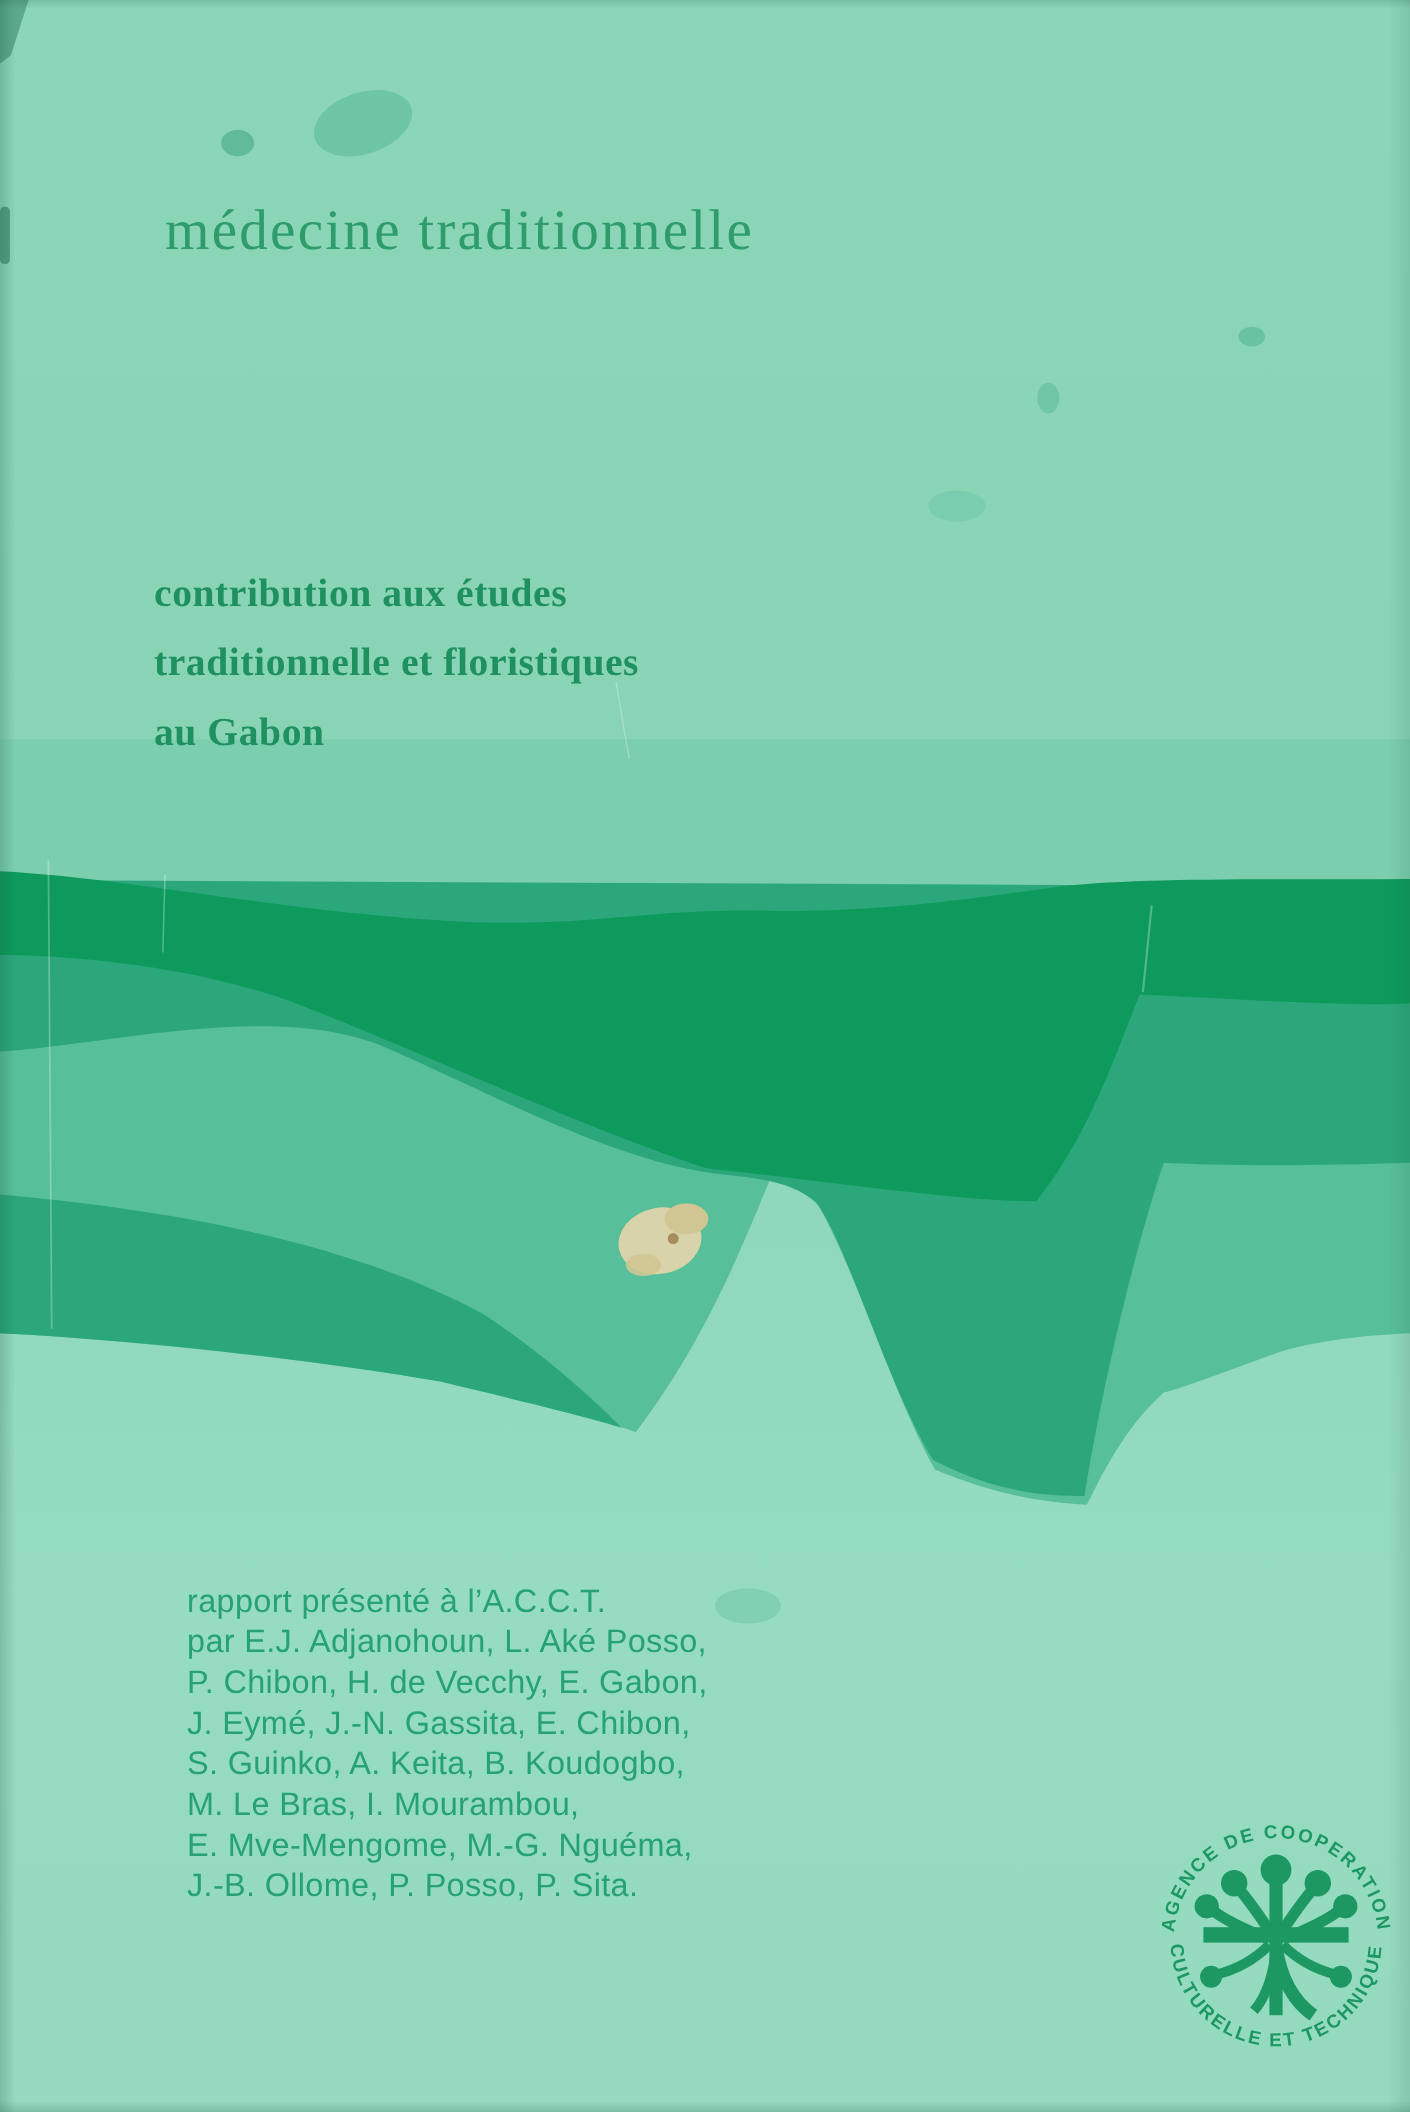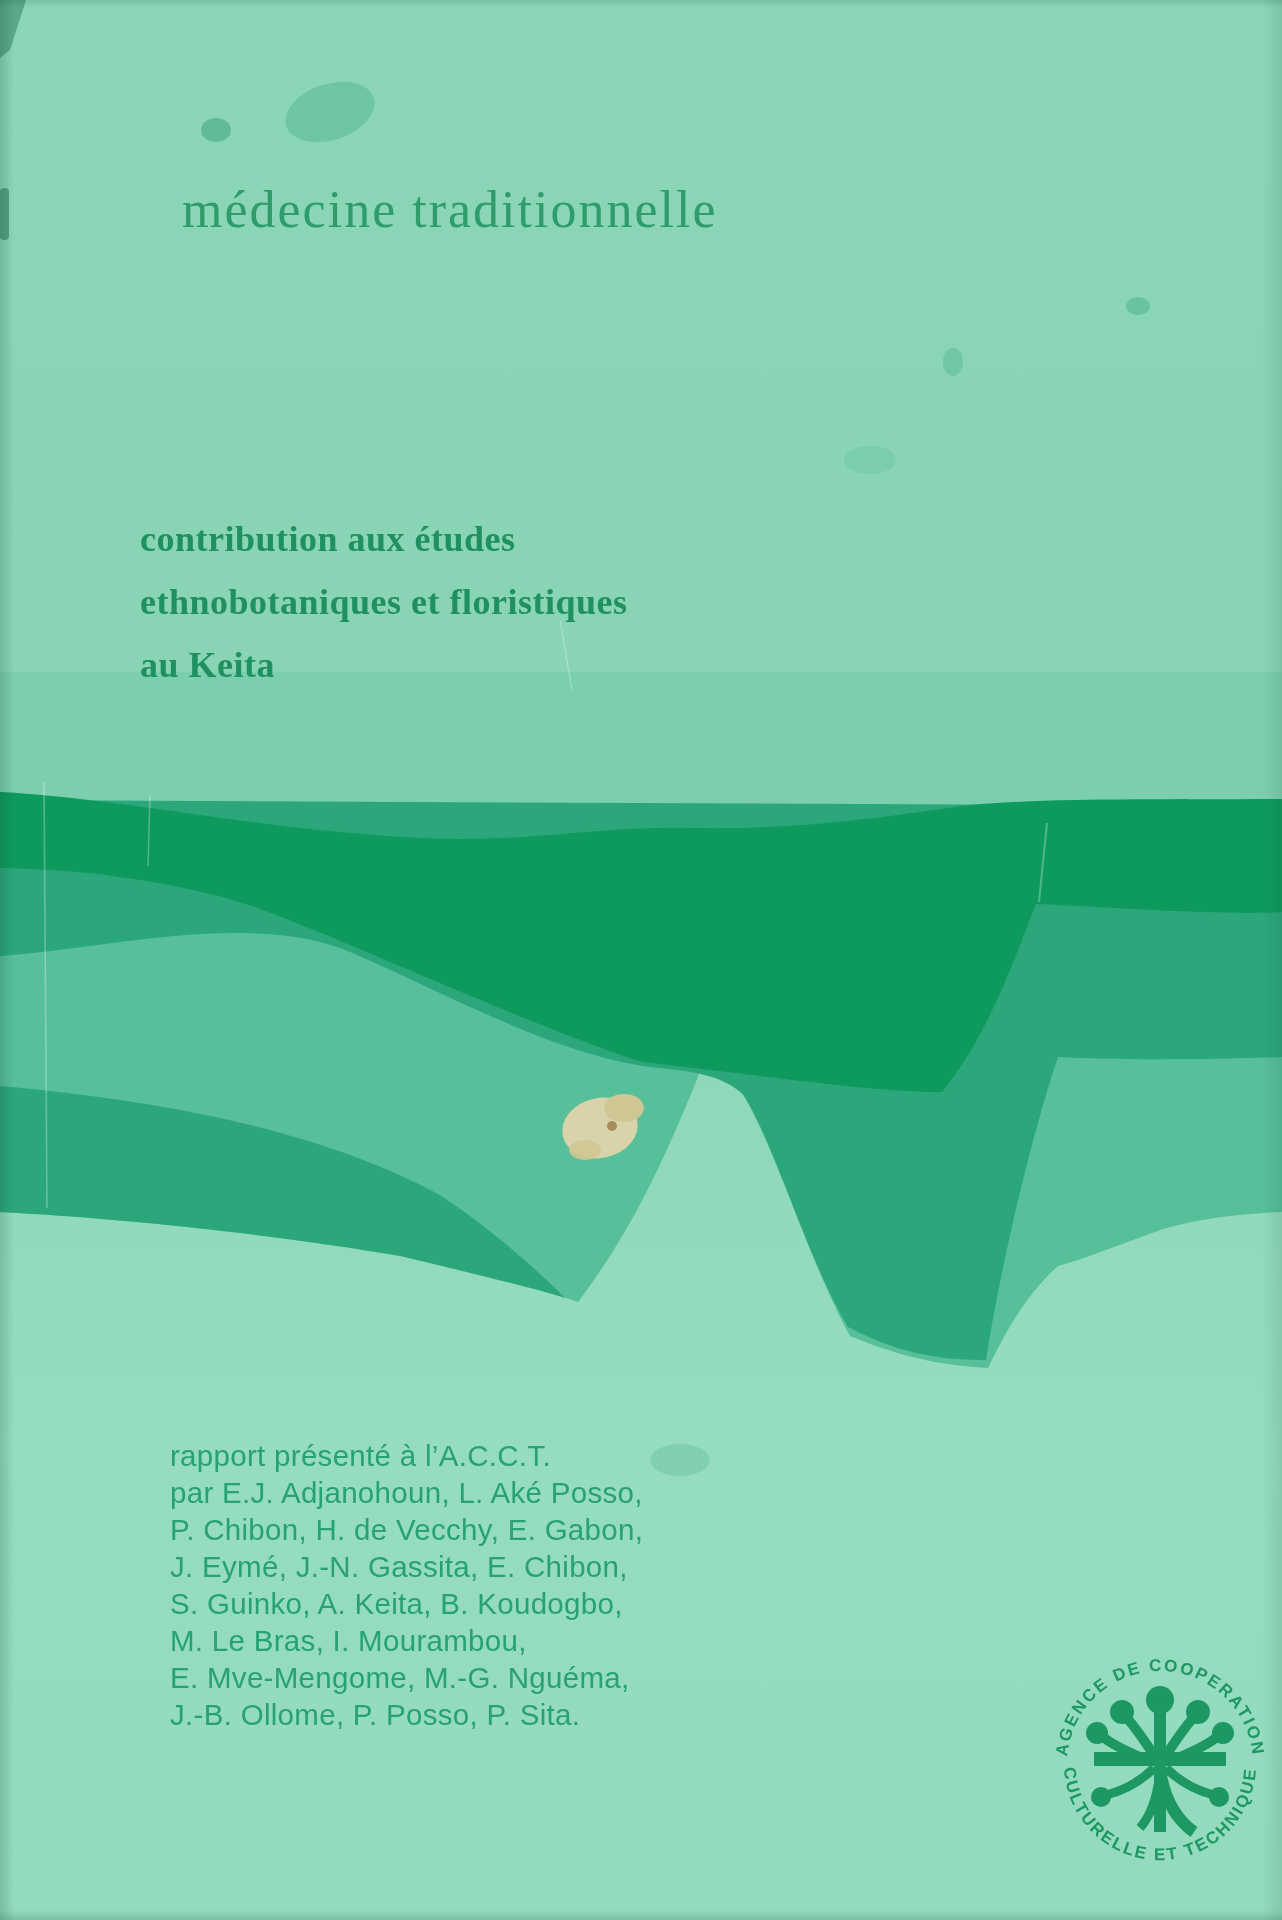--- a/index.html
+++ b/index.html
@@ -159,28 +159,28 @@
         <path d="M6,4 C20,18 38,27 54,31" fill="none" stroke-width="9"></path>
         <circle cx="59" cy="33" r="10" stroke="none"></circle>
         <path d="M0,6 C4,32 14,54 34,68" fill="none" stroke-width="12"></path>
         <path d="M0,6 C-2,30 -8,50 -20,64" fill="none" stroke-width="9"></path>
       </g>
     </g>
   </svg>
 
   <div class="text-layer">
 
-    <div class="series-title" style="color: rgb(46, 156, 107); margin-left: 32px;">
+    <div class="series-title" style="color: rgb(46, 156, 107);">
       <div>médecine traditionnelle</div>
     </div>
 
     <div class="main-title" style="color: rgb(31, 145, 96);">
       <div>contribution aux études</div>
-      <div>ethnobotaniques et floristiques</div>
-      <div>au Keita</div>
+      <div>traditionnelle et floristiques</div>
+      <div>au Gabon</div>
     </div>
 
     <div class="authors-block" style="color: rgb(39, 162, 115);">
       <div>rapport présenté à l’A.C.C.T.</div>
       <div>par E.J. Adjanohoun, L. Aké Posso,</div>
       <div>P. Chibon, H. de Vecchy, E. Gabon,</div>
       <div>J. Eymé, J.-N. Gassita, E. Chibon,</div>
       <div>S. Guinko, A. Keita, B. Koudogbo,</div>
       <div>M. Le Bras, I. Mourambou,</div>
       <div>E. Mve-Mengome, M.-G. Nguéma,</div>

